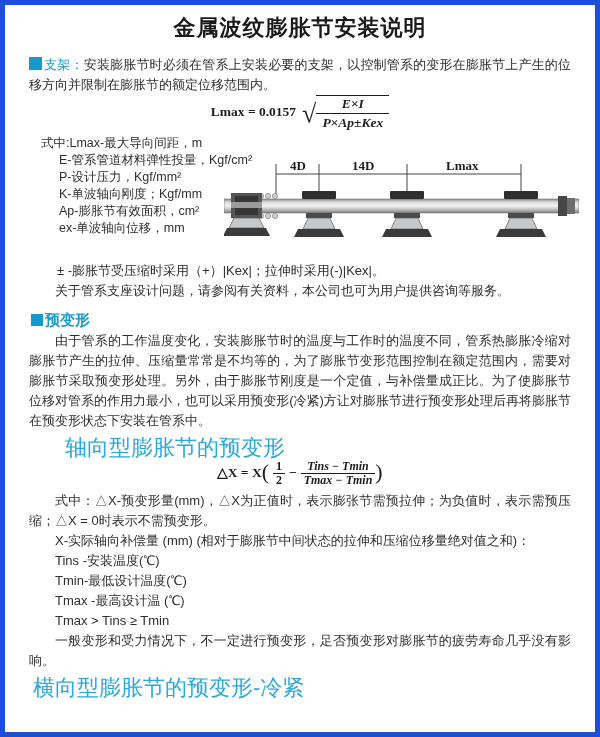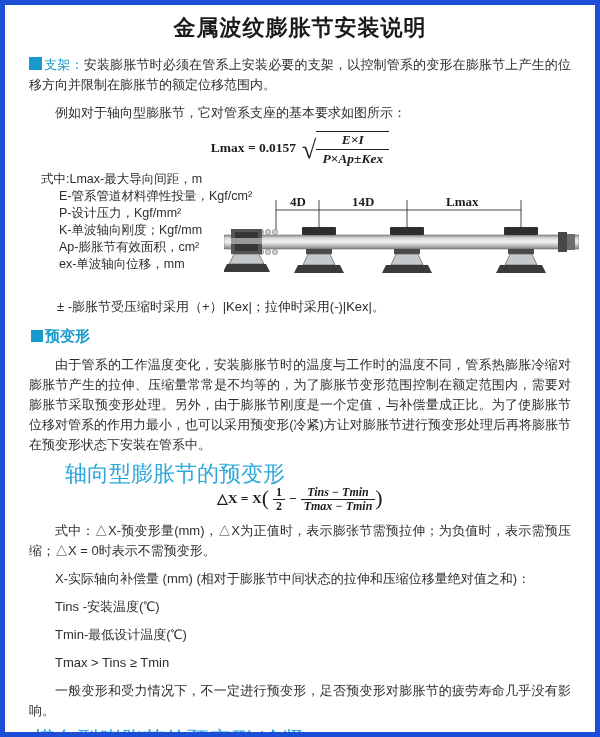--- a/index.html
+++ b/index.html
@@ -6,21 +6,21 @@
   .page{
     width:600px;height:737px;margin:0 auto;background:#fff;
     box-sizing:border-box;border:5px solid #1d4ed8;
     font-family:"Liberation Sans",sans-serif;color:#2e2e2e;
     position:relative;overflow:hidden;
   }
   h1.title{
     margin:8px 0 0 0;text-align:center;font-size:22px;line-height:30px;
     font-weight:bold;color:#1a1a1a;letter-spacing:1px;
   }
-  .para{margin:8px 24px;font-size:13px;line-height:20px;text-align:justify;}
+  .para{margin:0 24px;font-size:13px;line-height:20px;text-align:justify;}
   .para.first{margin-top:12px;}
   .indent{text-indent:2em;}
   .sec-head{color:#1899cc;white-space:nowrap;}
   .sq{
     display:inline-block;width:13px;height:13px;background:#1899cc;
     margin-right:2px;vertical-align:-1px;
   }
   .sec2{
     margin:8px 0 0 26px;font-size:15px;font-weight:bold;color:#1899cc;
     line-height:22px;
@@ -63,21 +63,20 @@
 </style>
 </head>
 <body>
 
 <div class="page">
 
   <h1 class="title">金属波纹膨胀节安装说明</h1>
 
   <p class="para first"><span class="sec-head"><span class="sq"></span><span>支架：</span></span><span>安装膨胀节时必须在管系上安装必要的支架，以控制管系的变形在膨胀节上产生的位移方向并限制在膨胀节的额定位移范围内。</span></p>
 
-  <p class="para indent">例如对于轴向型膨胀节，它对管系支座的基本要求如图所示：</p>
 
   <div class="formula">
     <span>Lmax = 0.0157</span><span class="sqrt-glyph">√</span><span class="radicand"><span class="rnum">E×I</span><span class="rden">P×Ap±Kex</span></span>
   </div>
 
   <div class="defs-wrap">
     <div class="defs">
       <div class="def-line">式中:Lmax-最大导向间距，m</div>
       <div class="def-line sub">E-管系管道材料弹性投量，Kgf/cm²</div>
       <div class="def-line sub">P-设计压力，Kgf/mm²</div>
@@ -149,32 +148,34 @@
       </g>
 
       <g>
         <rect x="334" y="39" width="9" height="20" fill="#474747"></rect>
         <rect x="343" y="41" width="8" height="16" fill="#6e6e6e"></rect>
       </g>
     </svg>
   </div>
 
   <p class="pm-line">± -膨胀节受压缩时采用（+）|Kex|；拉伸时采用(-)|Kex|。</p>
+  <p class="para indent">关于管系支座设计问题，请参阅有关资料，本公司也可为用户提供咨询等服务。</p>
 
   <h2 class="sec2"><span class="sq"></span><span>预变形</span></h2>
   <p class="para indent">由于管系的工作温度变化，安装膨胀节时的温度与工作时的温度不同，管系热膨胀冷缩对膨胀节产生的拉伸、压缩量常常是不均等的，为了膨胀节变形范围控制在额定范围内，需要对膨胀节采取预变形处理。另外，由于膨胀节刚度是一个定值，与补偿量成正比。为了使膨胀节位移对管系的作用力最小，也可以采用预变形(冷紧)方让对膨胀节进行预变形处理后再将膨胀节在预变形状态下安装在管系中。</p>
 
   <h3 class="subhead axial">轴向型膨胀节的预变形</h3>
 
   <div class="formula">
     <span>△X = X</span><span class="paren">(</span><span class="fgap"></span><span class="frac"><span class="top">1</span><span class="bot">2</span></span><span class="fgap"></span><span>−</span><span class="fgap"></span><span class="frac italic"><span class="top">Tins − Tmin</span><span class="bot">Tmax − Tmin</span></span><span class="paren">)</span>
   </div>
 
   <p class="para indent">式中：△X-预变形量(mm)，△X为正值时，表示膨张节需预拉伸；为负值时，表示需预压缩；△X = 0时表示不需预变形。</p>
   <p class="para indent">X-实际轴向补偿量 (mm) (相对于膨胀节中间状态的拉伸和压缩位移量绝对值之和)：</p>
   <p class="para indent">Tins -安装温度(℃)</p>
   <p class="para indent">Tmin-最低设计温度(℃)</p>
+  <p class="para indent">Tmax -最高设计温 (℃)</p>
   <p class="para indent">Tmax &gt; Tins ≥ Tmin</p>
   <p class="para indent">一般变形和受力情况下，不一定进行预变形，足否预变形对膨胀节的疲劳寿命几乎没有影响。</p>
 
   <h3 class="subhead lateral">横向型膨胀节的预变形-冷紧</h3>
 
 </div>
 
 </body></html>

